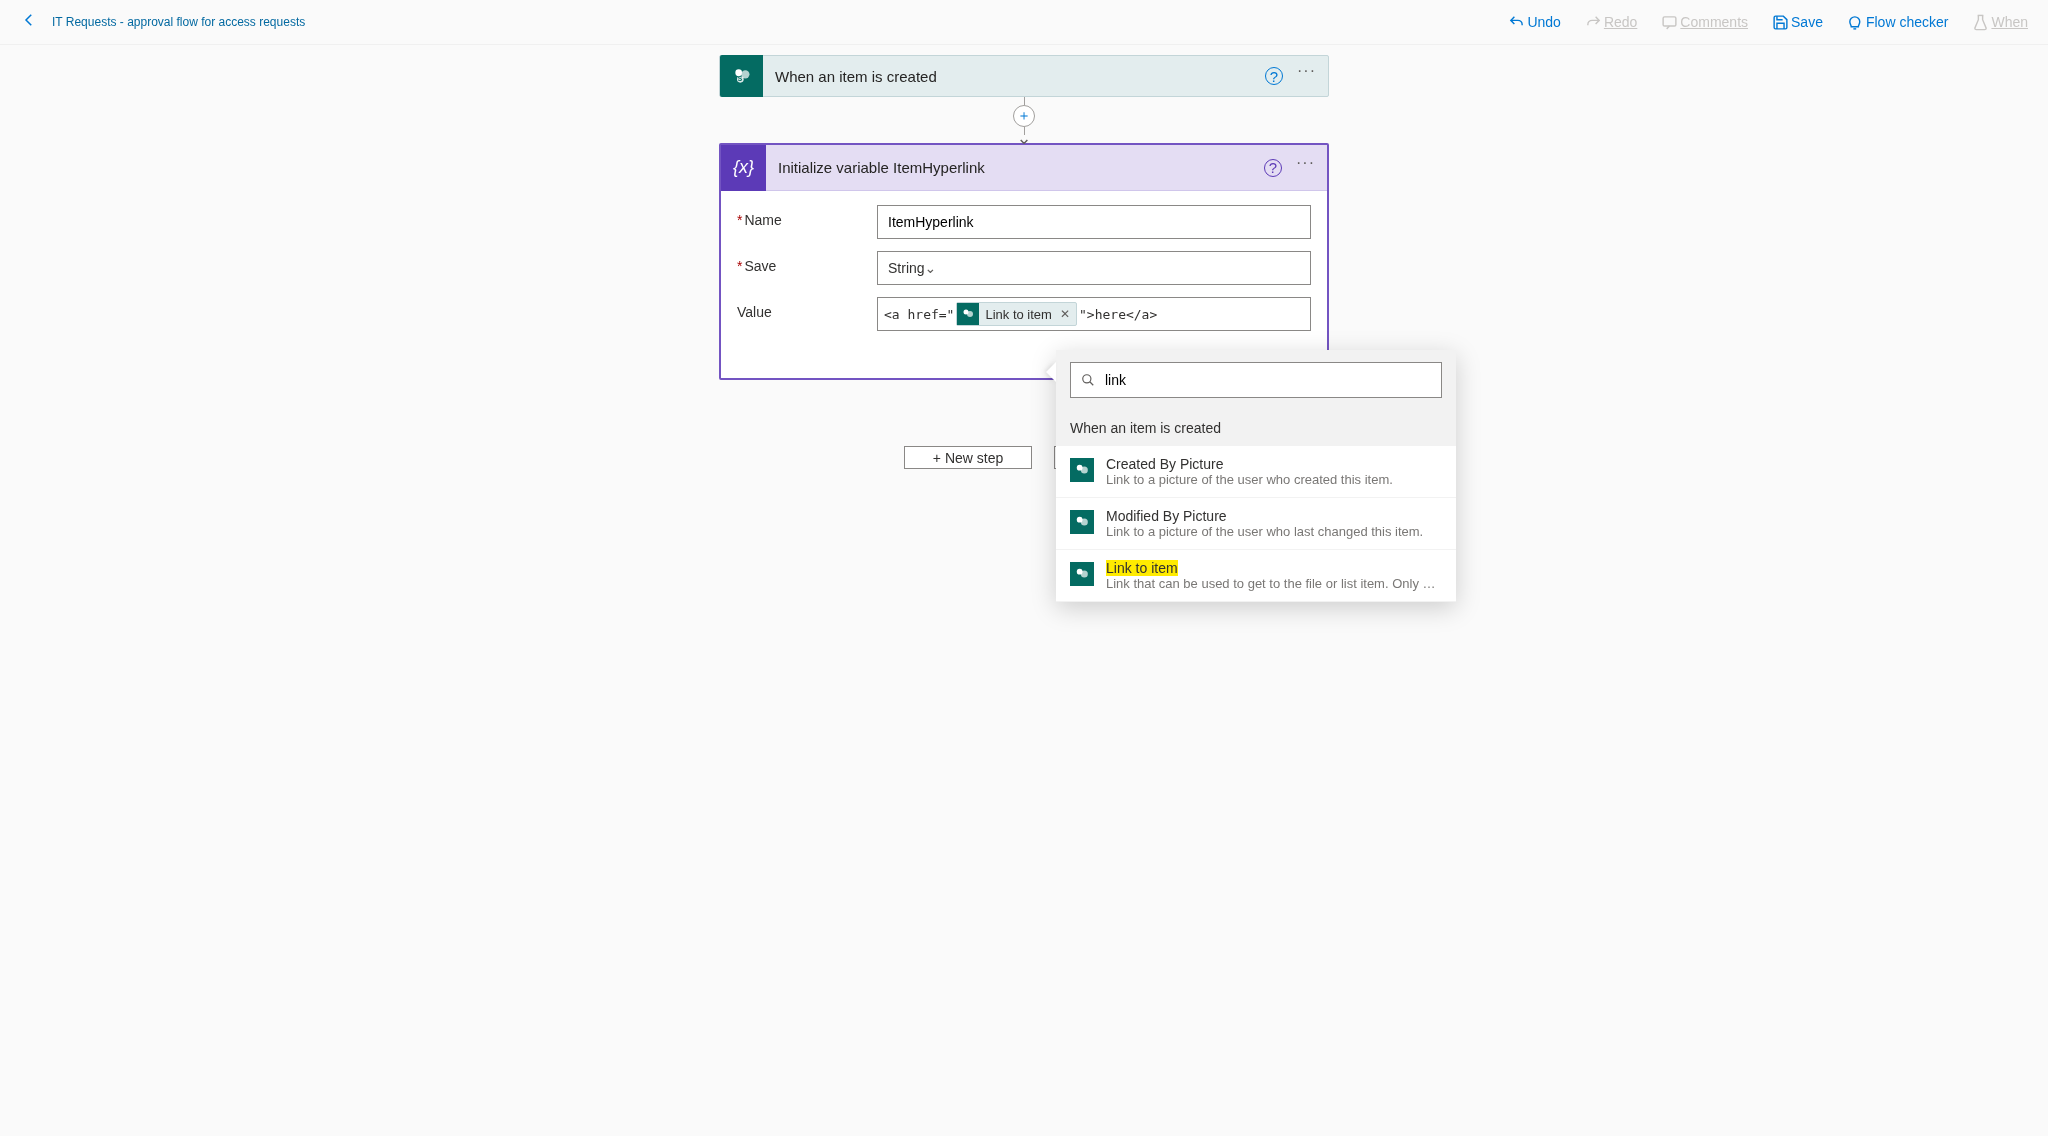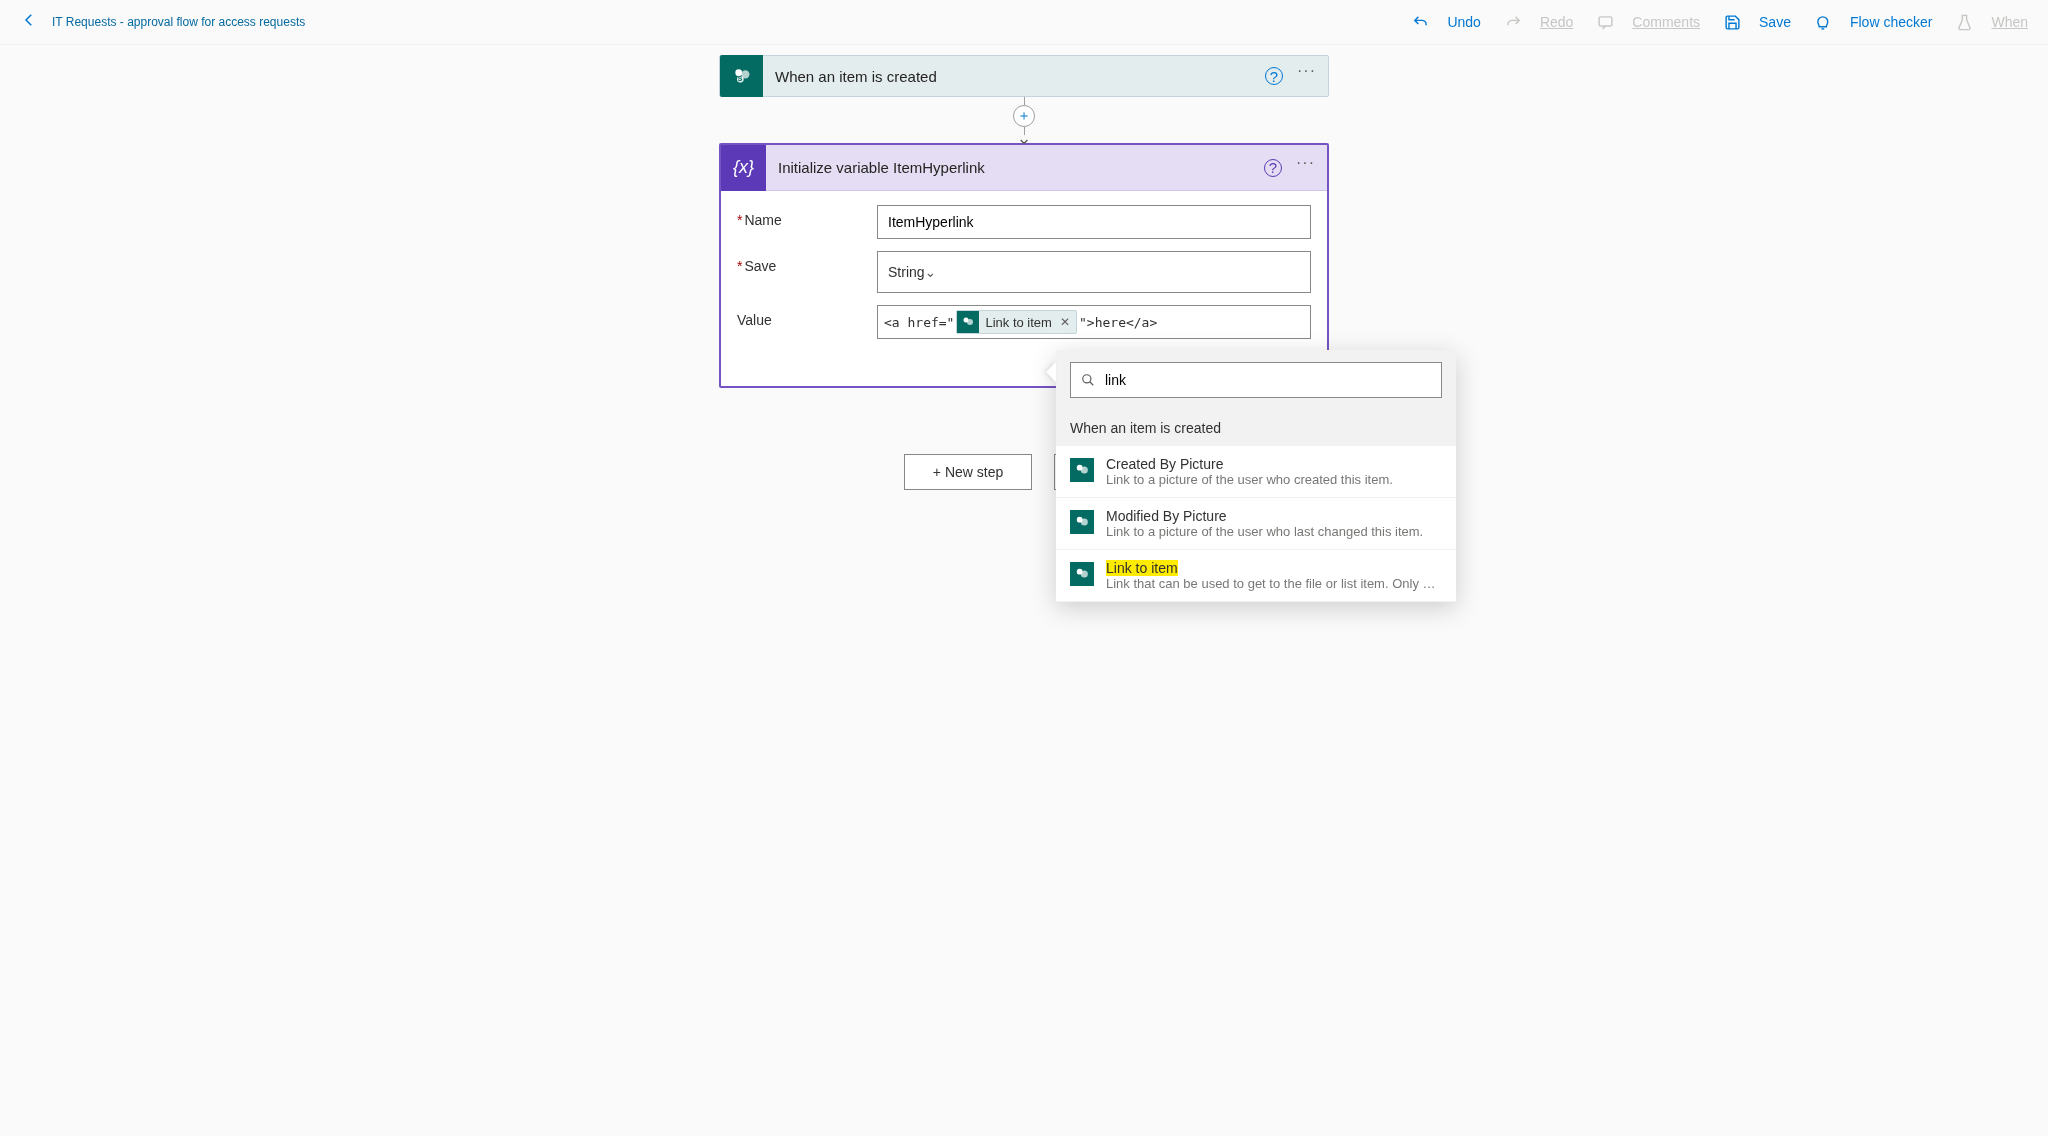--- a/index.html
+++ b/index.html
@@ -4,21 +4,21 @@
 <style>
   * { box-sizing: border-box; margin: 0; padding: 0; font-family: "Segoe UI", Arial, sans-serif; }
   body { background: #fafafa; width: 2048px; height: 1136px; overflow: hidden; font-size: 14px; color: #323130; }
   
   
   .topbar { height: 45px; background: #fafafa; display: flex; align-items: center; padding: 0 20px; border-bottom: 1px solid #f0f0f0; }
   .topbar-left { display: flex; align-items: center; gap: 14px; }
   .back-arrow { color: #0078d4; font-size: 18px; cursor: pointer; }
   .title-text { color: #0369a1; font-size: 12px; }
   .topbar-right { margin-left: auto; display: flex; gap: 24px; align-items: center; color: #605e5c; }
-  .tool-btn { display: inline-flex; align-items: center; gap: 18px; cursor: pointer; }
+  .tool-btn { display: inline-flex; align-items: center; gap: 2px; cursor: pointer; }
   .tool-btn.blue { color: #0078d4; }
   .tool-btn.disabled { color: #c8c6c4; text-decoration: underline; }
   .tool-btn svg { width: 17px; height: 17px; }
   
   
   .canvas { position: relative; padding-top: 10px; }
   .flow-column { width: 610px; margin: 0 auto; }
   
   
   .card-trigger { display: flex; align-items: center; background: #e3edee; border: 1px solid #c3d5d8; border-radius: 2px; height: 42px; }
@@ -39,37 +39,37 @@
   .card-action-header { display:flex; align-items:center; background:#e4ddf3; border-bottom:1px solid #d0c6eb; height:46px; }
   .card-icon-var { width:45px; height:46px; background:#5c3ab7; display:flex; align-items:center; justify-content:center; color:#fff; border-radius:0; font-family: 'Times New Roman', serif; font-style:italic; font-size:18px; }
   .card-icon-var span { }
   .card-action-header .card-help { border-color:#5c3ab7; color:#5c3ab7; }
   
   .card-body { padding: 14px 16px 8px 16px; }
   .form-row { display:flex; align-items:flex-start; margin-bottom:12px; }
   .form-label { width: 140px; padding-top:7px; font-size:14px; color:#323130; }
   .form-label .req { color:#a80000; margin-right:2px; }
   .form-input { flex:1; border:1px solid #8a8886; height:34px; padding:0 10px; font-size:14px; background:#fff; }
-  .form-select { flex:1; border:1px solid #8a8886; height:42px; padding:0 10px; font-size:14px; background:#fff; display:flex; align-items:center; justify-content:flex-start; cursor:pointer; }
+  .form-select { flex:1; border:1px solid #8a8886; height:34px; padding:0 10px; font-size:14px; background:#fff; display:flex; align-items:center; justify-content:flex-start; cursor:pointer; }
   .form-select .chev { color:#605e5c; }
   .value-box { flex:1; border:1px solid #8a8886; min-height:34px; padding:4px 6px; font-size:14px; background:#fff; display:flex; align-items:center; flex-wrap:wrap; gap:2px; }
   .value-text { font-family: Consolas, monospace; font-size:13px; }
   .token { display:inline-flex; align-items:center; background:#e3edee; height:24px; padding:0 6px 0 0; border:1px solid #c3d5d8; border-radius:2px; }
   .token-icon { width:22px; height:22px; background:#046b62; display:flex; align-items:center; justify-content:center; margin-right:6px; }
   .token-icon svg { width:12px; height:12px; }
   .token-label { font-size:13px; color:#323130; }
   .token-x { margin-left:8px; color:#605e5c; cursor:pointer; font-size:12px; }
   
   .add-dynamic { text-align:right; padding: 0 16px 10px 0; }
   .add-dynamic a { color:#0078d4; font-size:14px; text-decoration:none; cursor:pointer; }
   .add-dynamic .icon-box { display:inline-flex; width:16px; height:16px; background:#0078d4; color:#fff; font-size:12px; align-items:center; justify-content:center; margin-left:6px; vertical-align:middle; }
   
   
   .bottom-actions { display:flex; gap:22px; justify-content:center; margin-top:66px; }
-  .btn-secondary { background:#fff; border:1px solid #8a8886; height:36px; padding:0 28px; font-size:14px; cursor:pointer; color:#323130; }
+  .btn-secondary { background:#fff; border:1px solid #8a8886; height:23px; padding:0 28px; font-size:14px; cursor:pointer; color:#323130; }
   
   
   .popup { position:absolute; top:305px; left:1056px; width:400px; background:#fff; box-shadow:0 6px 24px rgba(0,0,0,0.18); }
   .popup-caret { position:absolute; left:-10px; top:12px; width:0; height:0; border-top:10px solid transparent; border-bottom:10px solid transparent; border-right:10px solid #fff; filter: drop-shadow(-2px 0 2px rgba(0,0,0,0.1)); }
   .popup-tabs { display:flex; padding:12px 16px 0 16px; gap:28px; border-bottom:1px solid #edebe9; }
   .popup-tab { font-size:15px; padding-bottom:10px; cursor:pointer; color:#605e5c; }
   .popup-tab.active { color:#0078d4; border-bottom:2px solid #0078d4; font-weight:600; }
   .popup-searchbar { background:#f2f2f2; padding:12px 14px; }
   .popup-search { display:flex; align-items:center; background:#fff; border:1px solid #8a8886; height:36px; padding:0 10px; gap:10px; }
   .popup-search svg { width:14px; height:14px; color:#605e5c; flex-shrink:0; }

